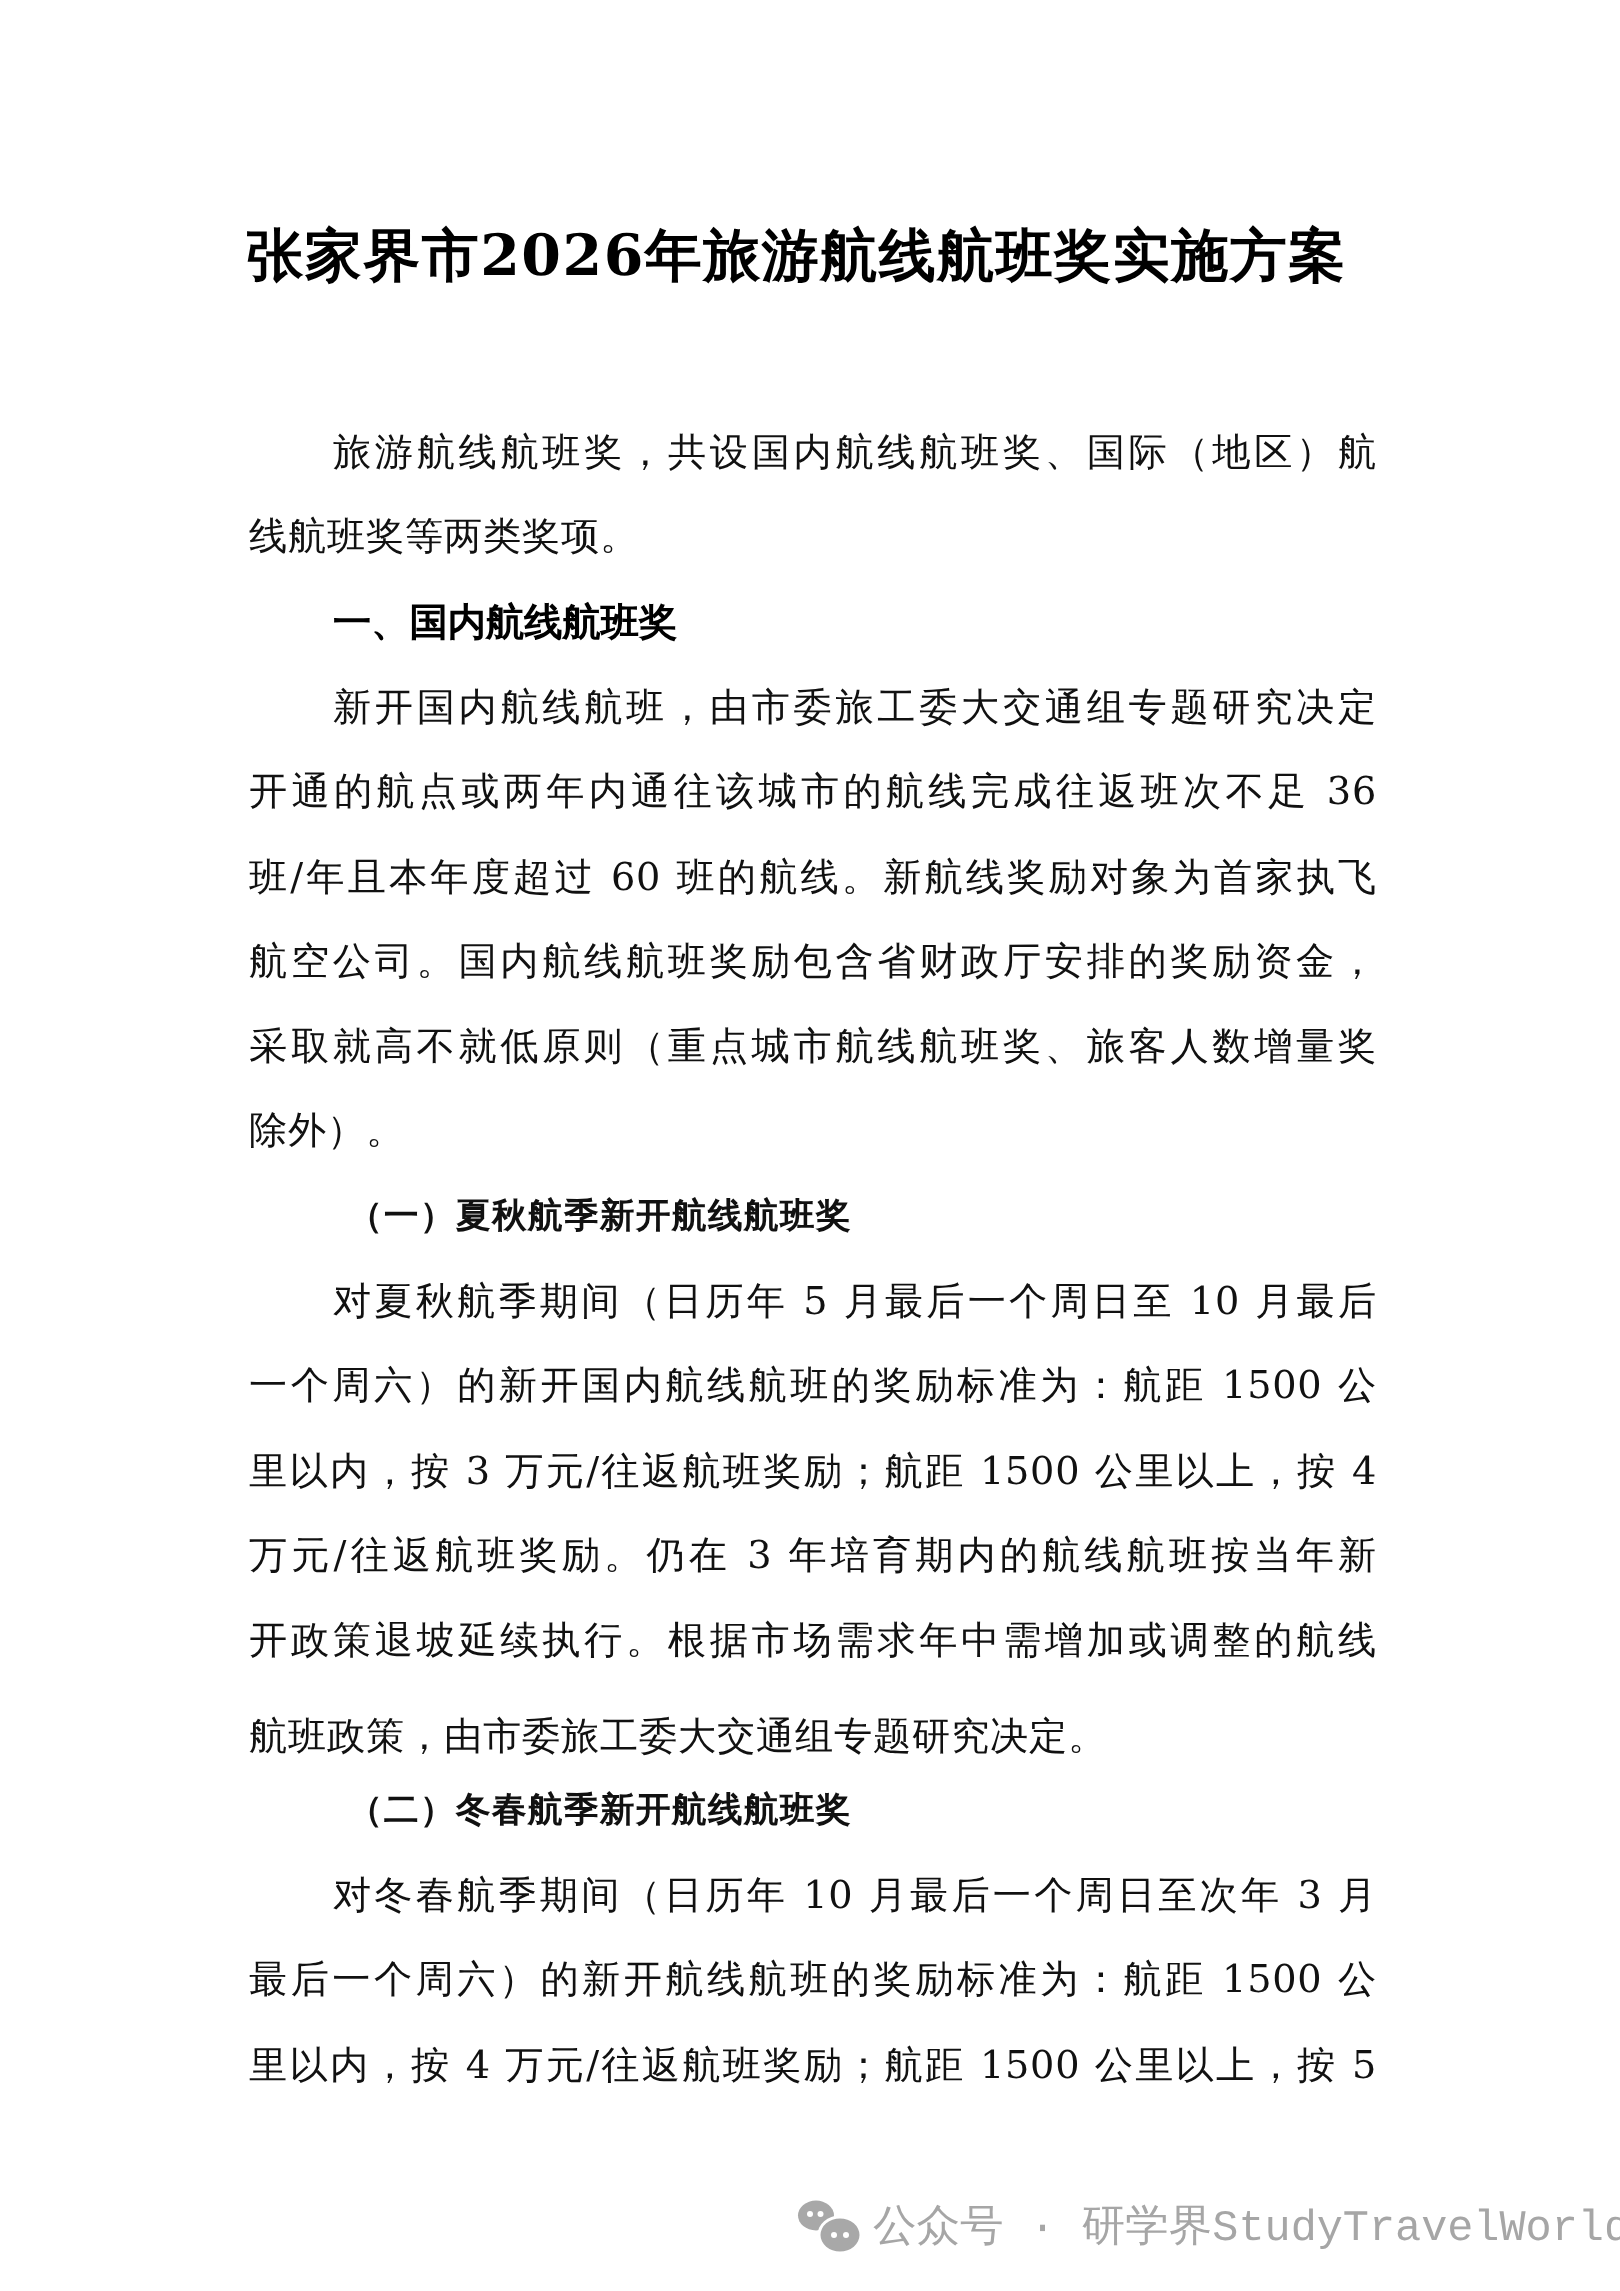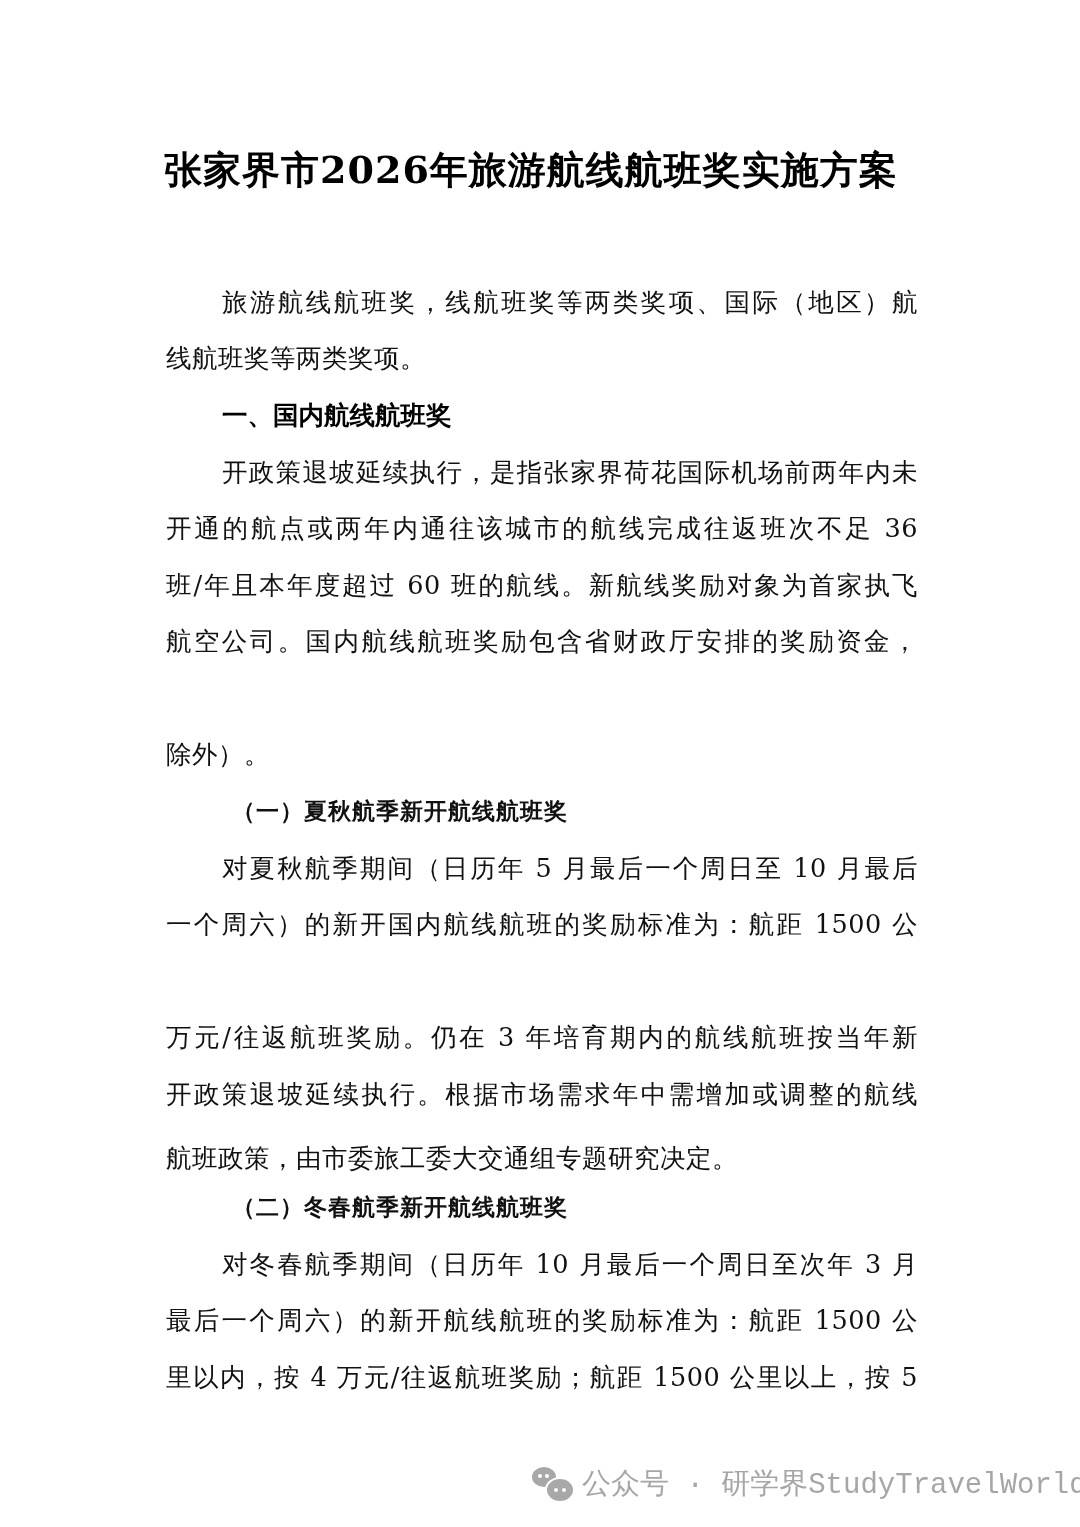--- a/index.html
+++ b/index.html
@@ -44,34 +44,36 @@
   .bubble-b::before, .bubble-b::after { content: ""; position: absolute; top: 9px; width: 4px; height: 4px; border-radius: 50%; background: #fff; }
   .bubble-b::before { left: 7px; } .bubble-b::after { left: 15px; }
 </style>
 </head>
 <body>
 
 <div class="page">
 
   <div class="title">张家界市2026年旅游航线航班奖实施方案</div>
 
-  <div class="line indent" style="top:282px">旅游航线航班奖，线航班奖等两类奖项、国际（地区）航</div>
+  <div class="line indent" style="top:282px">旅游航线航班奖，共设国内航线航班奖、国际（地区）航</div>
   <div class="line last" style="top:338px">线航班奖等两类奖项。</div>
 
   <div class="heading1" style="top:395px">一、国内航线航班奖</div>
 
-  <div class="line indent" style="top:452px">开政策退坡延续执行，是指张家界荷花国际机场前两年内未</div>
+  <div class="line indent" style="top:452px">新开国内航线航班，由市委旅工委大交通组专题研究决定</div>
   <div class="line" style="top:508px">开通的航点或两年内通往该城市的航线完成往返班次不足 36</div>
   <div class="line" style="top:565px">班/年且本年度超过 60 班的航线。新航线奖励对象为首家执飞</div>
   <div class="line" style="top:621px">航空公司。国内航线航班奖励包含省财政厅安排的奖励资金，</div>
+  <div class="line" style="top:678px">采取就高不就低原则（重点城市航线航班奖、旅客人数增量奖</div>
   <div class="line last" style="top:734px">除外）。</div>
 
   <div class="heading2" style="top:791px">（一）夏秋航季新开航线航班奖</div>
   <div class="line indent" style="top:848px">对夏秋航季期间（日历年 5 月最后一个周日至 10 月最后</div>
   <div class="line" style="top:904px">一个周六）的新开国内航线航班的奖励标准为：航距 1500 公</div>
+  <div class="line" style="top:961px">里以内，按 3 万元/往返航班奖励；航距 1500 公里以上，按 4</div>
   <div class="line" style="top:1017px">万元/往返航班奖励。仍在 3 年培育期内的航线航班按当年新</div>
   <div class="line" style="top:1074px">开政策退坡延续执行。根据市场需求年中需增加或调整的航线</div>
   <div class="line last" style="top:1138px">航班政策，由市委旅工委大交通组专题研究决定。</div>
 
   <div class="heading2" style="top:1187px">（二）冬春航季新开航线航班奖</div>
   <div class="line indent" style="top:1244px">对冬春航季期间（日历年 10 月最后一个周日至次年 3 月</div>
   <div class="line" style="top:1300px">最后一个周六）的新开航线航班的奖励标准为：航距 1500 公</div>
   <div class="line" style="top:1357px">里以内，按 4 万元/往返航班奖励；航距 1500 公里以上，按 5</div>
 
   <div class="watermark">

